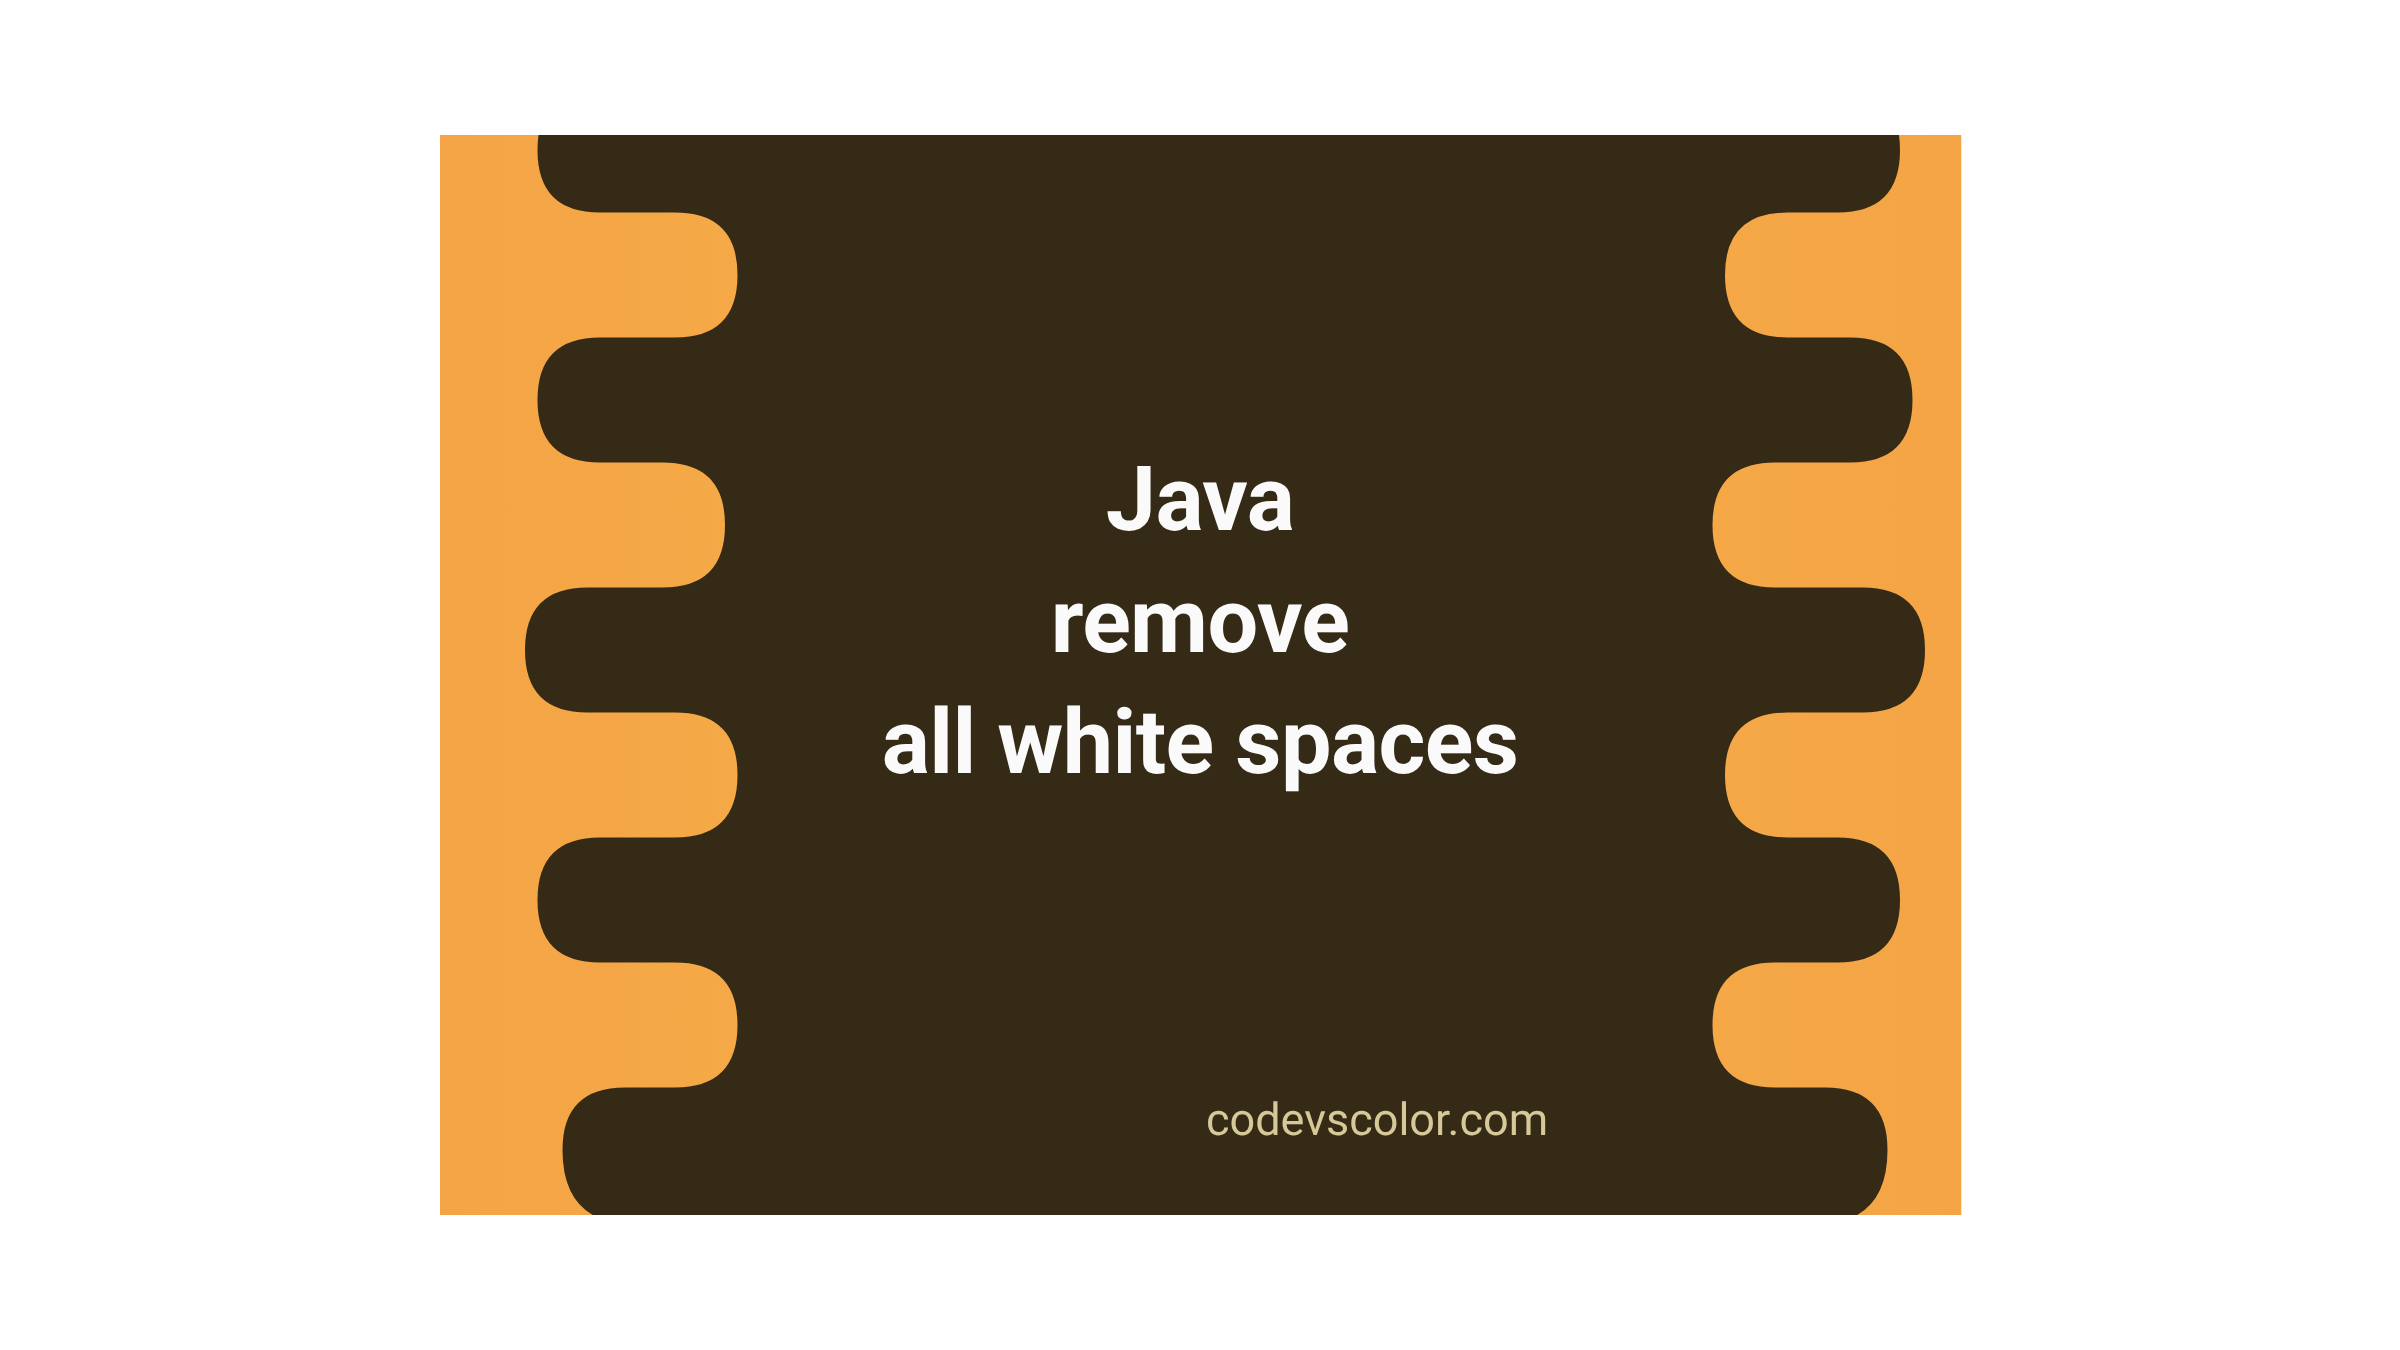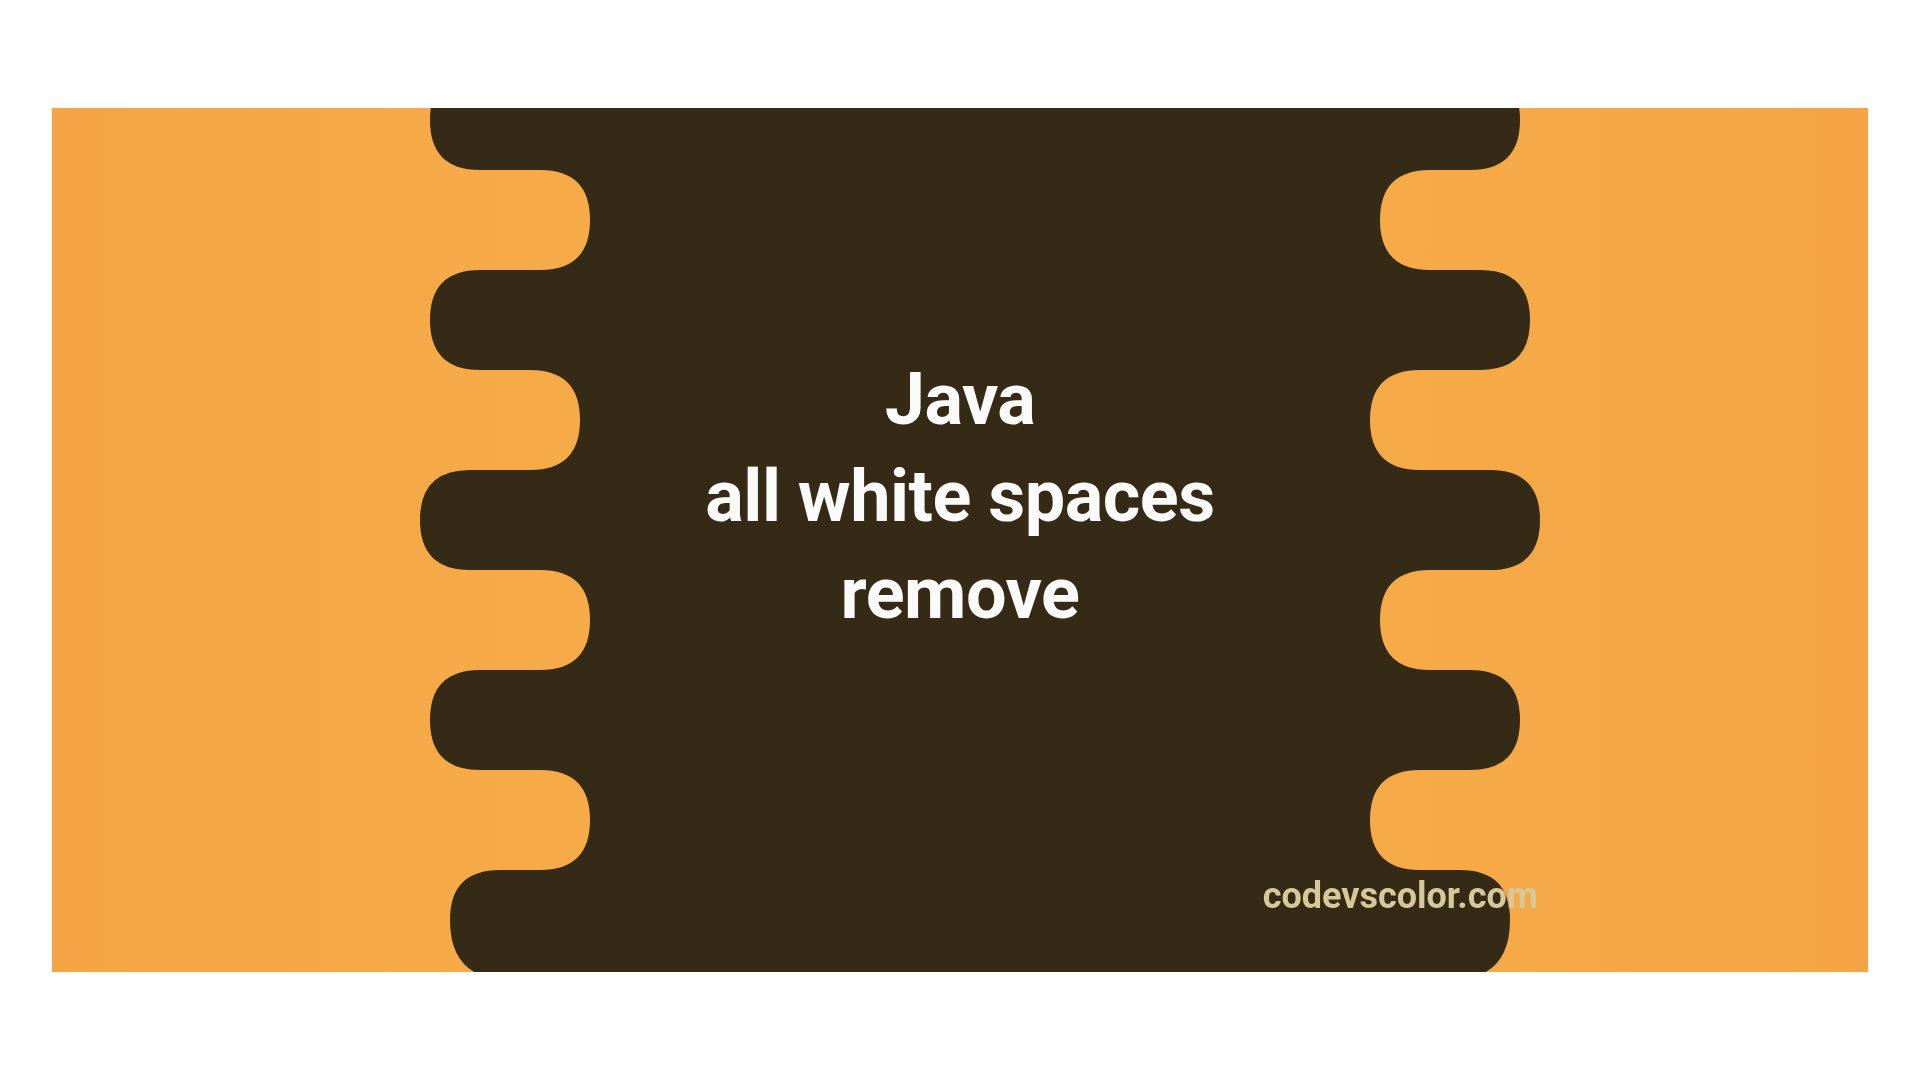--- a/index.html
+++ b/index.html
@@ -10,21 +10,21 @@
     body {
       width: 1920px;
       height: 1080px;
       display: flex;
       align-items: center;
       justify-content: center;
       background: #fff;
       font-family: -apple-system, BlinkMacSystemFont, 'Segoe UI', Roboto, Helvetica, Arial, sans-serif;
     }
     .banner {
-      width: 1816px;
+      width: 1217px;
       height: 864px;
       position: relative;
       background: linear-gradient(90deg, #f4a445 0%, #f7b04a 50%, #f4a445 100%);
       overflow: hidden;
     }
     .blob {
       position: absolute;
       left: 50%;
       top: 50%;
       transform: translate(-50%, -50%);
@@ -43,21 +43,21 @@
       font-size: 72px;
       line-height: 1.35;
       letter-spacing: -0.5px;
     }
     .credit {
       position: absolute;
       right: 330px;
       bottom: 55px;
       color: #d6c898;
       font-size: 36px;
-      font-weight: 700;
+      font-weight: 400;
     }
   </style>
 </head>
 <body>
 
 <div class="banner">
   <svg class="blob" width="1300" height="1000" viewBox="0 0 1300 1000">
     <path fill="#342a16" d="
       M 250 -60
       L 1020 -60
@@ -126,19 +126,19 @@
       L 220 30
       Q 270 30 270 -20
       Q 270 -60 310 -60
       Z
     "></path>
   </svg>
 
   <div class="title-wrap">
     <div class="title">
       <div>Java</div>
+      <div>remove</div>
       <div>all white spaces</div>
-      <div>remove</div>
     </div>
   </div>
 
   <div class="credit">codevscolor.com</div>
 </div>
 
 </body></html>

